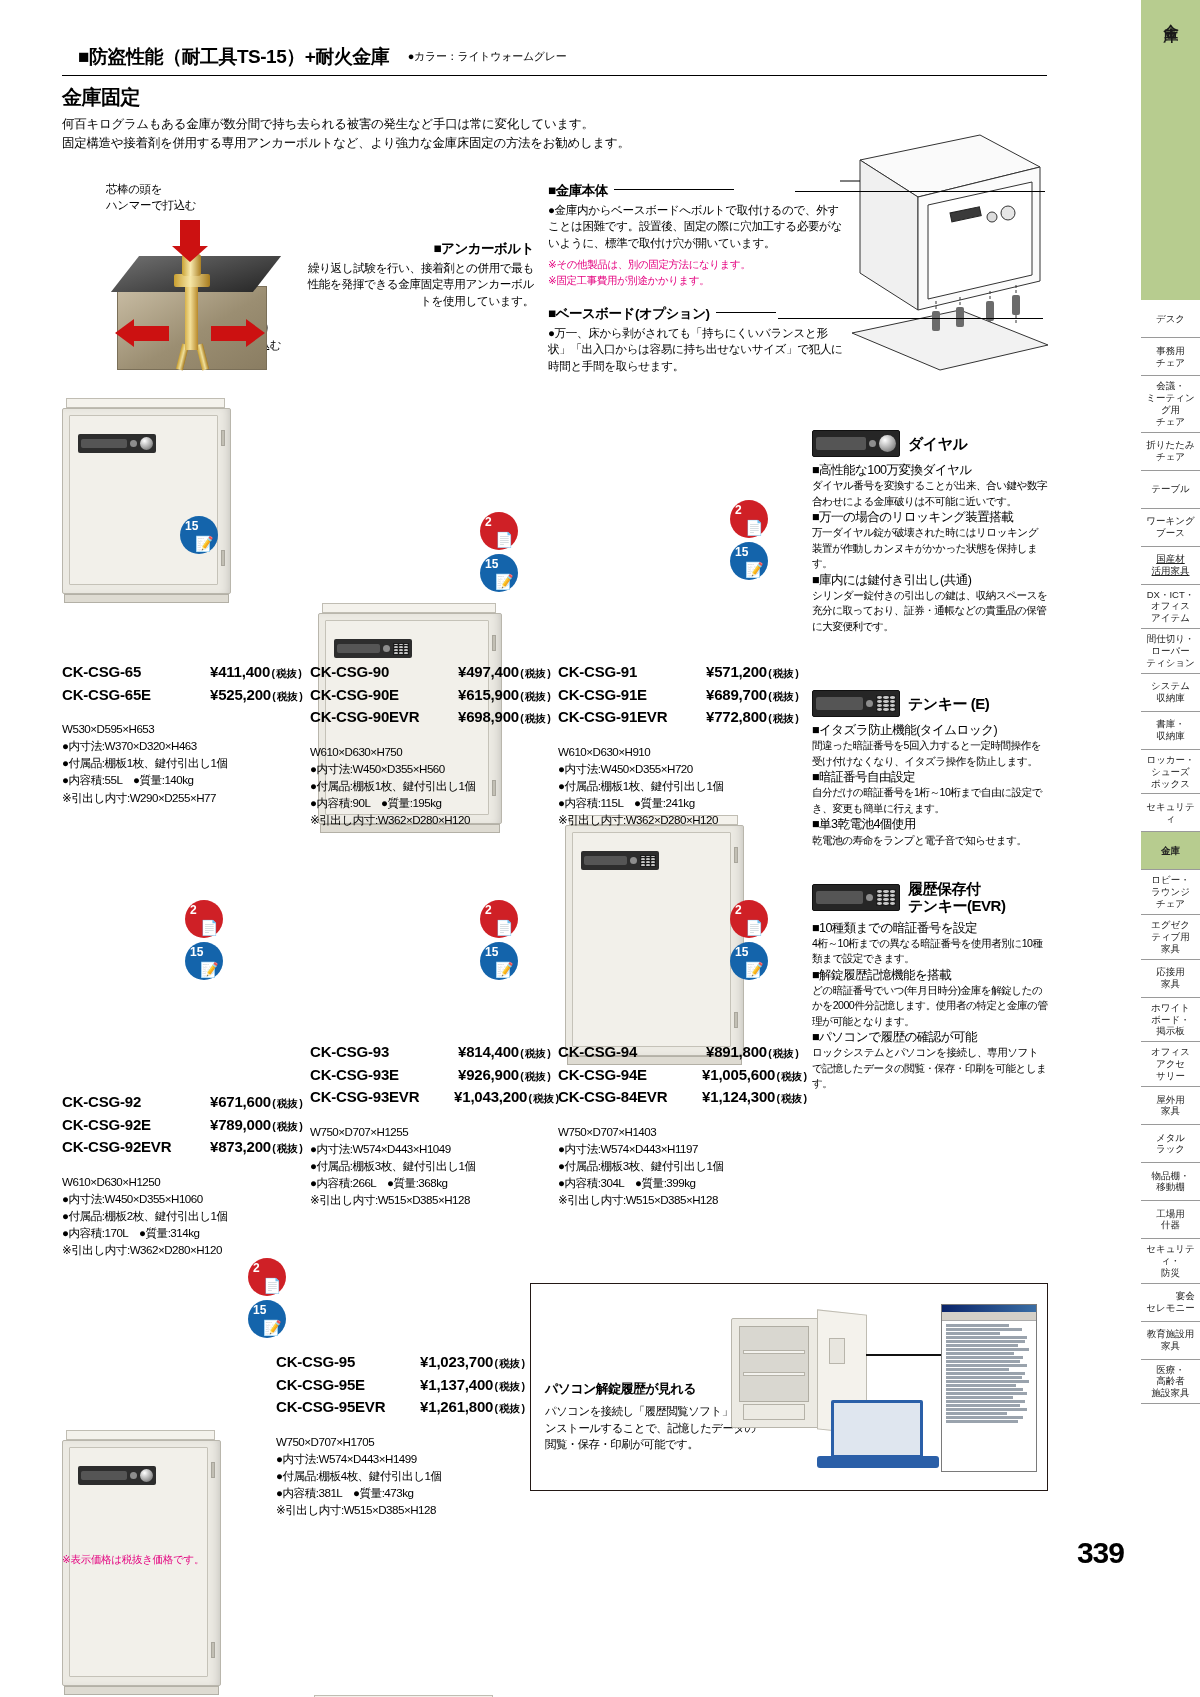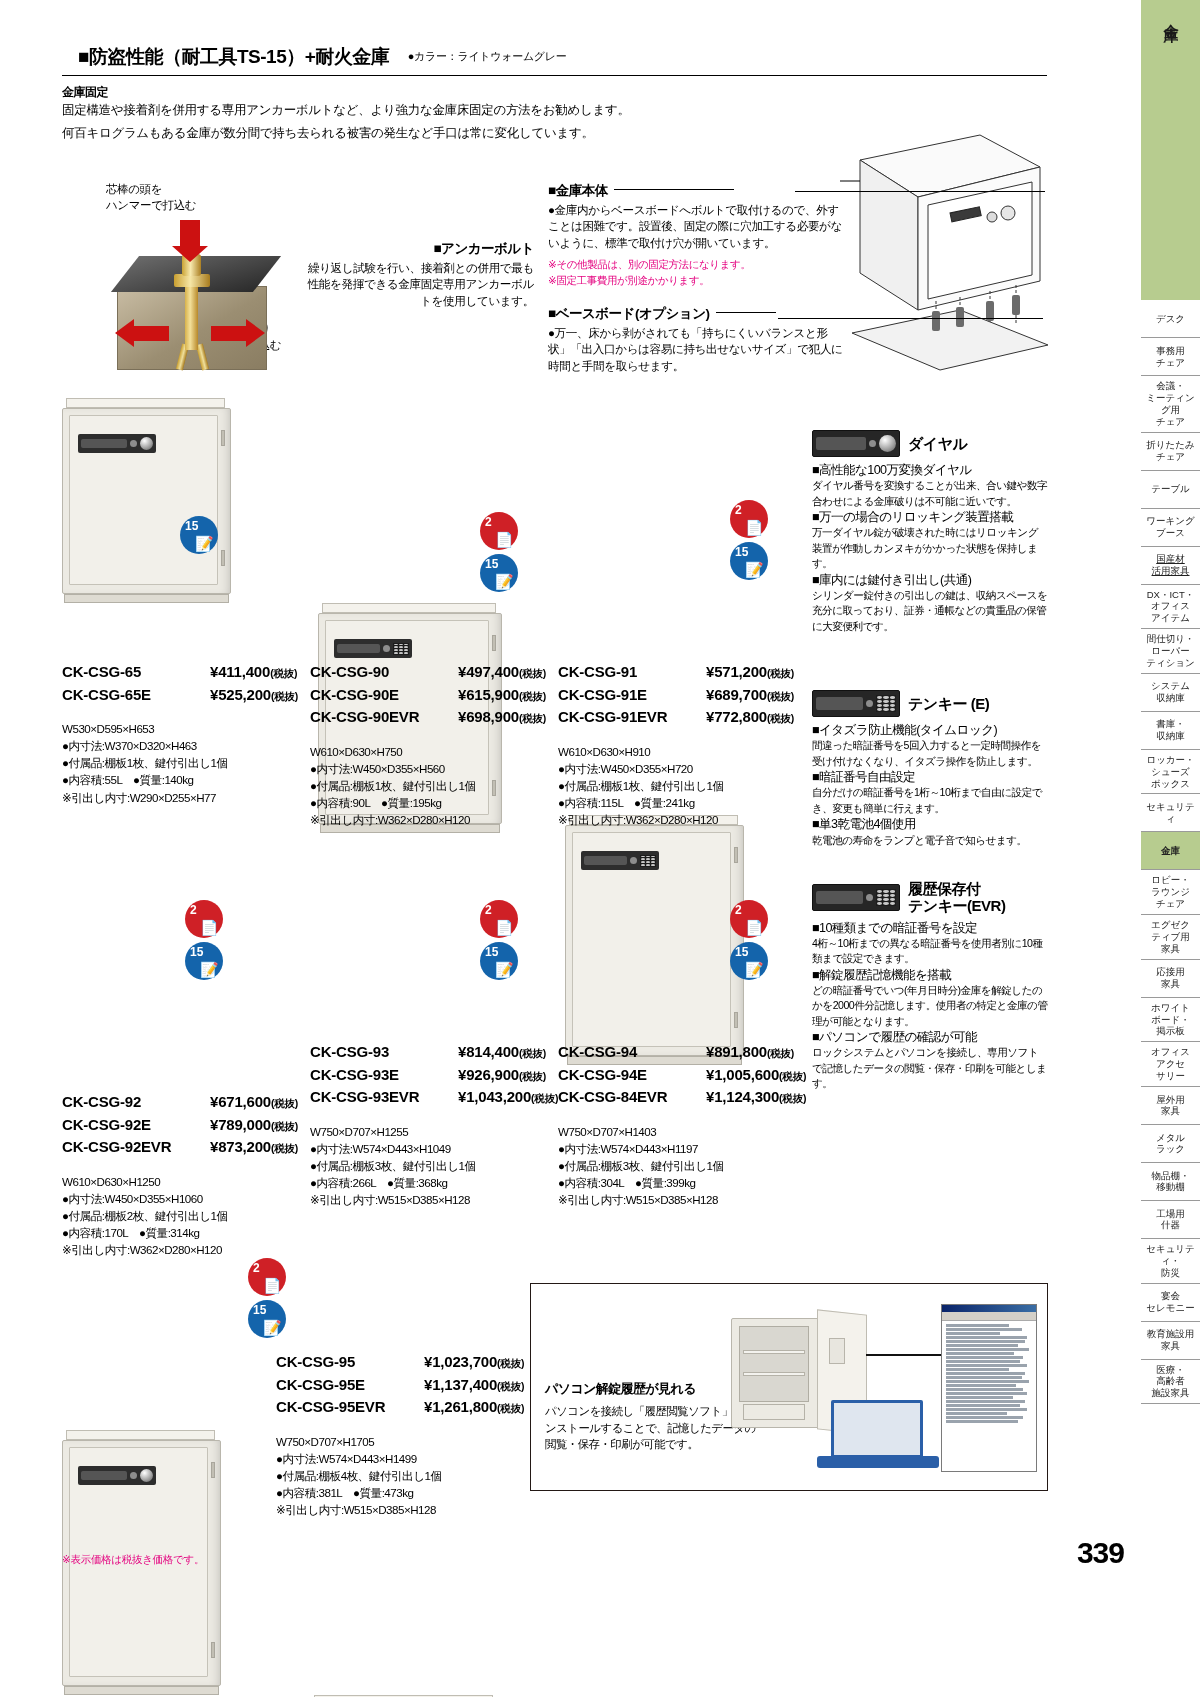--- a/index.html
+++ b/index.html
@@ -32,21 +32,21 @@
     font-size: 9.5px; line-height: 1.25; text-align: center; color: #222;
     padding: 4px 2px;
   }
   .rail-item.active { background: #b7cc8f; font-weight: bold; }
 
   
   .hdr { position: absolute; left: 62px; top: 44px; width: 985px; }
   .hdr-title { font-size: 19px; font-weight: bold; letter-spacing: -0.5px; display: inline-block; margin-left: 16px; }
   .hdr-color { font-size: 11px; margin-left: 14px; position: relative; top: -3px; letter-spacing: -0.3px; }
   .hdr-rule { border-bottom: 1.6px solid #000; margin-top: 5px; width: 985px; }
-  .sec-title { font-size: 12px; font-weight: bold; margin-top: 8px; letter-spacing: -0.5px; }
+  .sec-title { font-size: 20px; font-weight: bold; margin-top: 8px; letter-spacing: -0.5px; }
   .sec-body { font-size: 12.5px; line-height: 1.55; margin-top: 4px; letter-spacing: -0.3px; }
 
   
   .anchor-wrap { position: absolute; left: 62px; top: 182px; width: 470px; height: 190px; }
   .lbl { position: absolute; font-size: 11.5px; line-height: 1.35; letter-spacing: -0.4px; }
   .anchor-art { position: absolute; left: 55px; top: 32px; width: 160px; height: 155px; }
   .slab {
     position: absolute; left: 8px; top: 42px; width: 142px; height: 36px;
     background: linear-gradient(160deg,#6a6a6a,#2b2b2b);
     transform: skewX(-38deg);
@@ -147,21 +147,21 @@
     position: absolute; top: 3px; left: 5px; color: #fff; font-size: 12px; font-weight: bold;
   }
   .badge .gl {
     position: absolute; right: 4px; bottom: 3px; color: #fff; font-size: 15px; line-height: 1;
   }
 
   .codes { margin-top: 6px; }
   .code-row { display: flex; font-size: 15px; font-weight: bold; line-height: 1.5; letter-spacing: -0.2px; }
   .code-row .c { width: 148px; }
   .code-row .p { text-align: left; white-space: nowrap; }
-  .code-row .tax { font-size: 10.5px; font-weight: bold; }
+  .code-row .tax { font-size: 10.5px; font-weight: bold; font-family: Liberation Mono, monospace; }
   .specs { margin-top: 14px; font-size: 11.6px; line-height: 1.48; letter-spacing: -0.5px; }
 
   
   .feat { position: absolute; left: 812px; width: 236px; }
   .feat-hd { display: flex; align-items: center; gap: 8px; margin-bottom: 5px; }
   .feat-lock {
     width: 88px; height: 27px; background: #262626; border: 1px solid #111; border-radius: 2px;
     display: flex; align-items: center; padding: 2px 3px; gap: 3px;
   }
   .feat-name { font-size: 15px; font-weight: bold; letter-spacing: -0.5px; line-height: 1.15; }
@@ -289,42 +289,42 @@
         </div>
         <div class="rail-item">
           <span style="white-space: pre-line;">工場用
 什器</span>
         </div>
         <div class="rail-item">
           <span style="white-space: pre-line;">セキュリティ・
 防災</span>
         </div>
         <div class="rail-item">
-          <span style="white-space: pre-line;">宴会
+          <span style="white-space: pre-line; text-align: right;">宴会
 セレモニー</span>
         </div>
         <div class="rail-item">
           <span style="white-space: pre-line;">教育施設用
 家具</span>
         </div>
         <div class="rail-item">
           <span style="white-space: pre-line;">医療・
 高齢者
 施設家具</span>
         </div>
       </div>
   </div>
 
   <div class="hdr">
     <span class="hdr-title">■防盗性能（耐工具TS-15）+耐火金庫</span>
     <span class="hdr-color">●カラー：ライトウォームグレー</span>
     <div class="hdr-rule"></div>
     <div class="sec-title">金庫固定</div>
+    <div class="sec-body">何百キログラムもある金庫が数分間で持ち去られる被害の発生など手口は常に変化しています。</div>
     <div class="sec-body" style="margin-top:0">固定構造や接着剤を併用する専用アンカーボルトなど、より強力な金庫床固定の方法をお勧めします。</div>
-    <div class="sec-body">何百キログラムもある金庫が数分間で持ち去られる被害の発生など手口は常に変化しています。</div>
   </div>
 
   <div class="anchor-wrap">
     <div class="lbl" style="left:44px; top:0; white-space:pre-line;">芯棒の頭を
 ハンマーで打込む</div>
     <div class="lbl" style="left:152px; top:140px; white-space:pre-line;">裾が広がり
 基礎に食込む</div>
 
     <div class="anchor-art">
       <div class="ground"></div>

